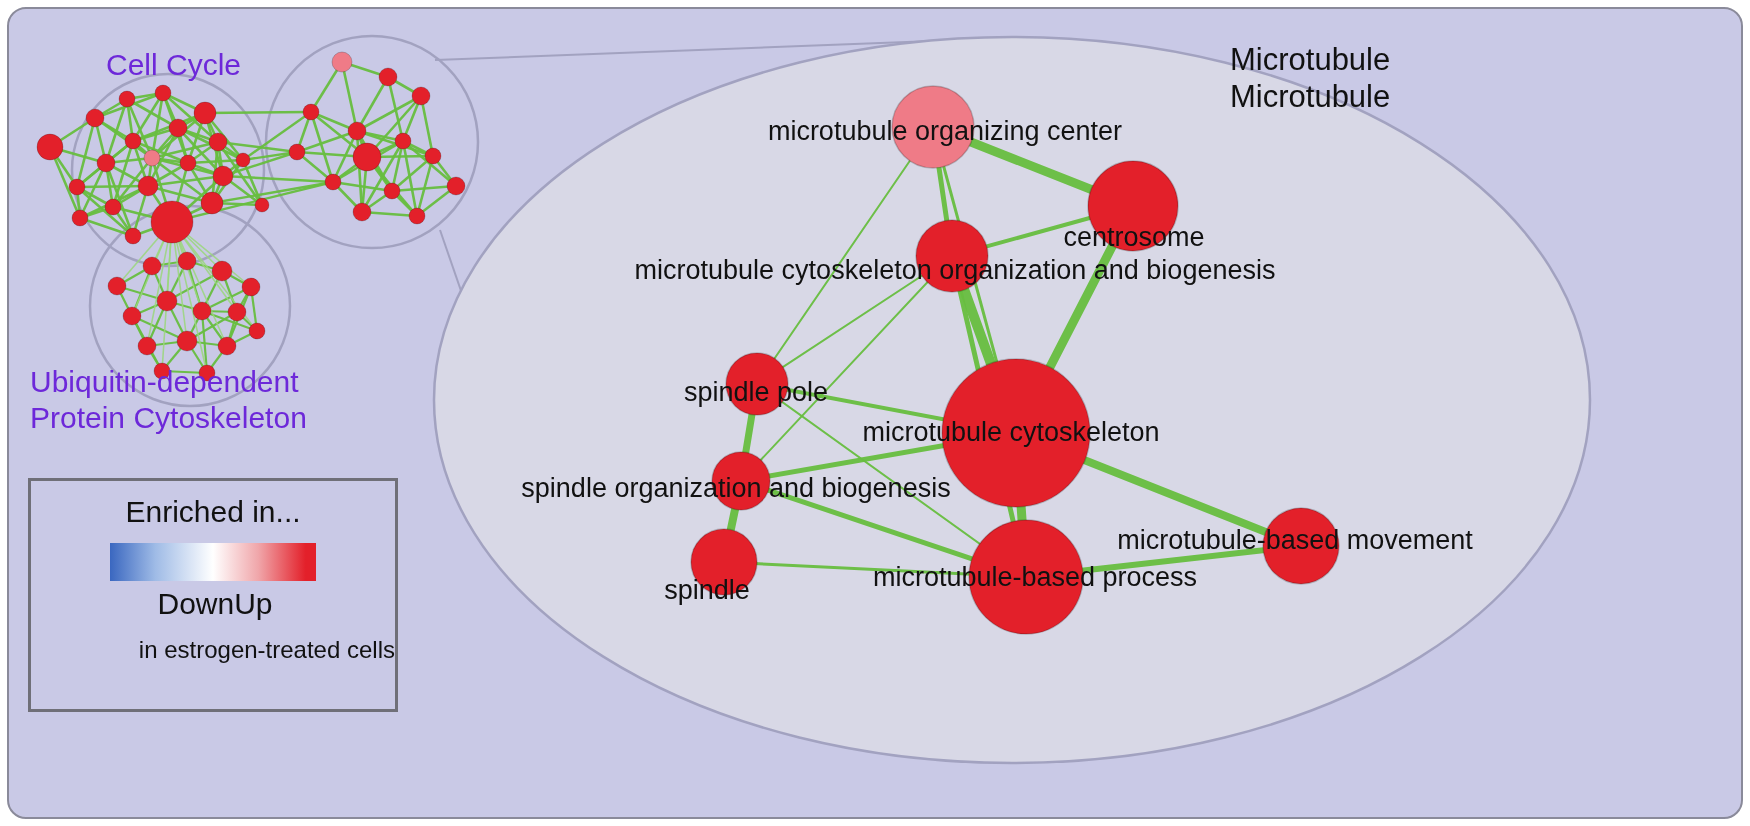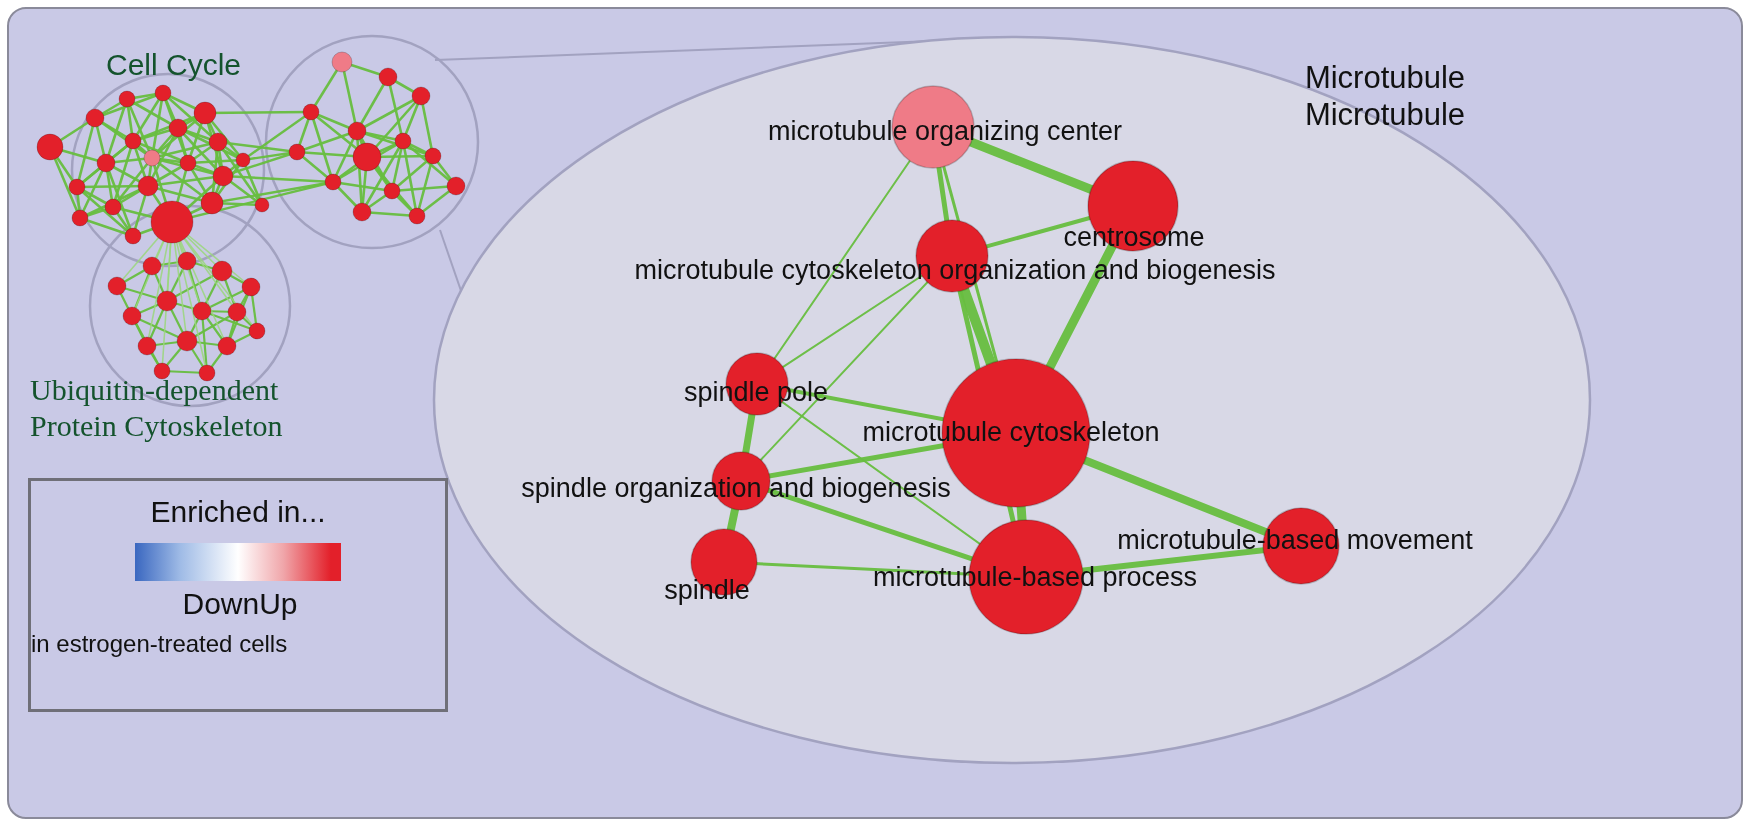--- a/index.html
+++ b/index.html
@@ -1,32 +1,32 @@
 <!DOCTYPE html>
 <html><head>
 <meta charset="utf-8">
 <style>
   html,body{margin:0;padding:0;background:#ffffff;}
   .canvas{position:relative;width:1750px;height:826px;background:#ffffff;overflow:hidden;
           font-family:"Liberation Sans",sans-serif;}
   #scene{position:absolute;left:0;top:0;}
   #scene text{font-family:"Liberation Sans",sans-serif;}
   .overlay{position:absolute;color:#111;}
-  .gray-label{color:#14532d;font-size:30px;line-height:36px;}
+  .gray-label{color:#6d28d9;font-size:30px;line-height:36px;}
   .cell-cycle-label{left:106px;top:47px;}
-  .ubiq-label{left:30px;top:372px;font-family:Liberation Serif, serif;}
-  .detail-title{left:1230px;top:59px;width:310px;text-align:center;
+  .ubiq-label{left:30px;top:364px;}
+  .detail-title{left:1230px;top:41px;width:310px;text-align:left;
                 font-size:31px;line-height:37px;color:#111;}
-  .legend{position:absolute;left:28px;top:478px;width:420px;height:234px;
+  .legend{position:absolute;left:28px;top:478px;width:370px;height:234px;
           border:3px solid #6f6f78;box-sizing:border-box;background:transparent;}
   .legend-title{text-align:center;font-size:30px;color:#111;margin-top:14px;}
   .legend-bar{width:206px;height:38px;margin:14px auto 0 auto;}
   .legend-updown{display:flex;justify-content:center;margin:6px 40px 0 44px;
                  font-size:30px;color:#111;}
-  .legend-sub{text-align:left;font-size:24px;line-height:30px;color:#111;margin-top:8px;}
+  .legend-sub{text-align:right;font-size:24px;line-height:30px;color:#111;margin-top:14px;}
 </style>
 </head>
 <body>
 
 <div class="canvas">
   <svg id="scene" width="1750" height="826" viewBox="0 0 1750 826">
       <rect x="8" y="8" width="1734" height="810" rx="18" fill="#c9c9e6" stroke="#8a8a9a" stroke-width="2"></rect>
       <line x1="435" y1="60" x2="1012" y2="38" stroke="#a2a2c0" stroke-width="2"></line>
       <line x1="440" y1="230" x2="580" y2="635" stroke="#a2a2c0" stroke-width="2"></line>
       <ellipse cx="1012" cy="400" rx="578" ry="363" fill="#d8d8e6" stroke="#a2a2c0" stroke-width="2.5"></ellipse>

